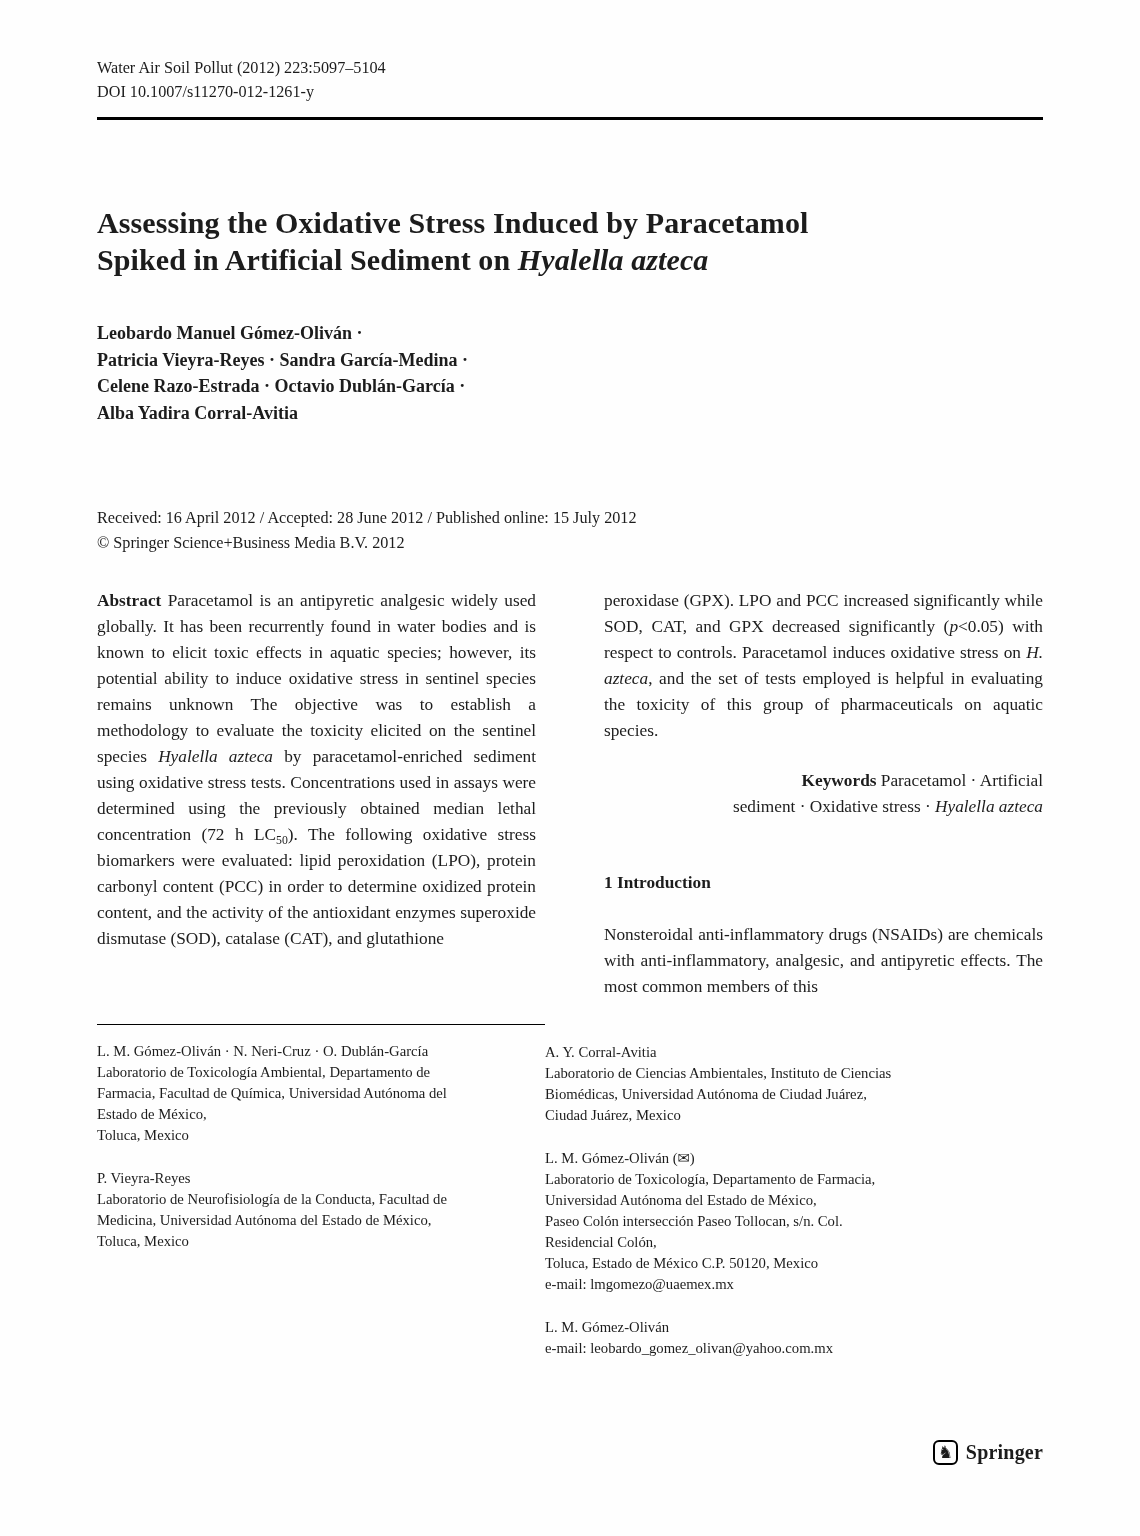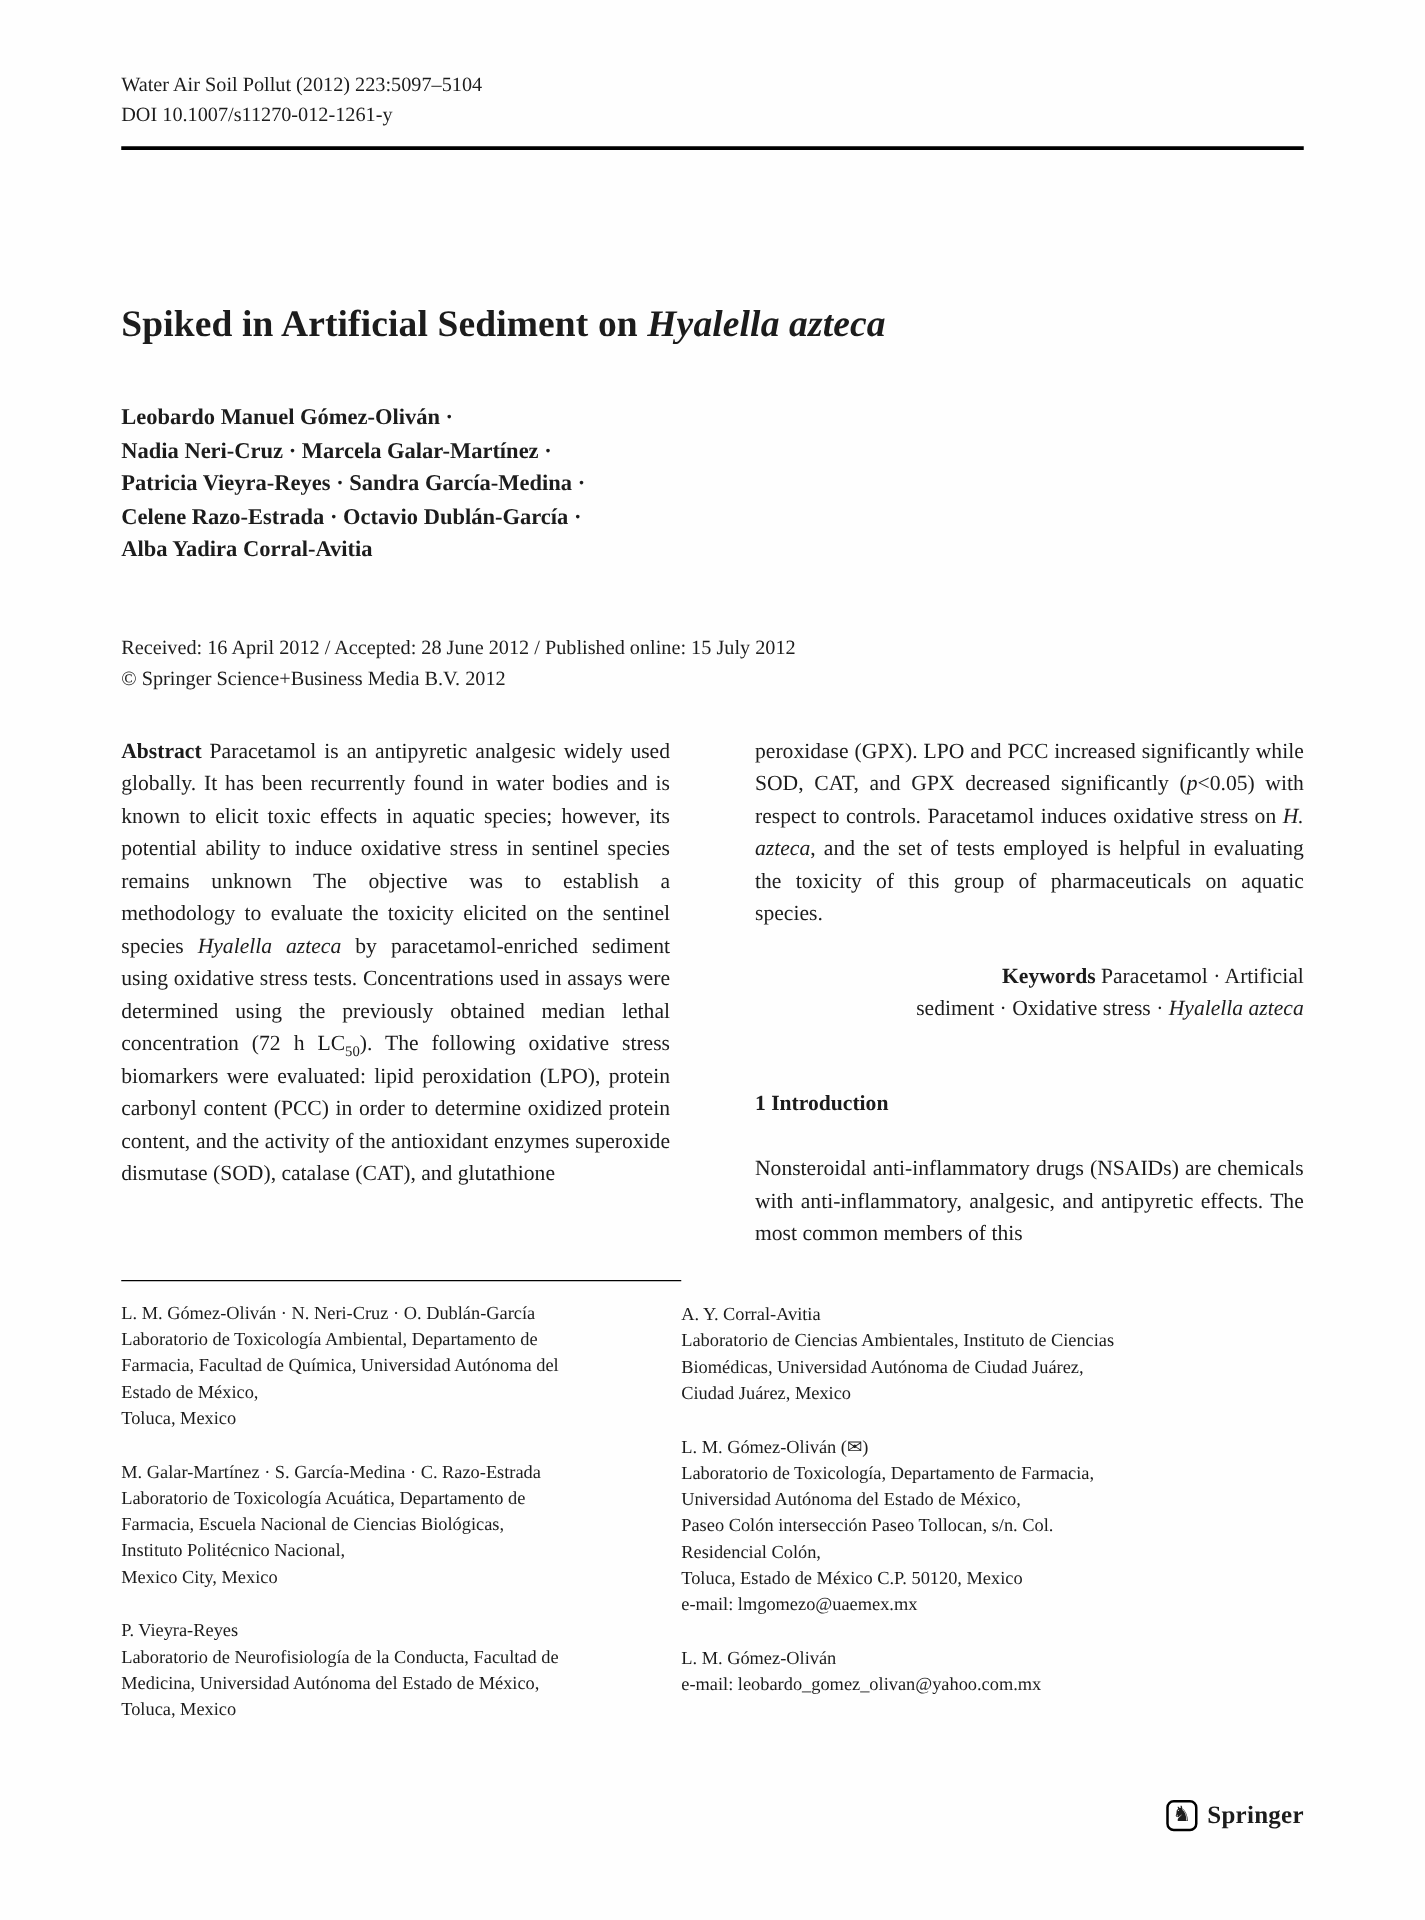--- a/index.html
+++ b/index.html
@@ -106,27 +106,26 @@
 <div class="page">
 
   <header class="abs masthead">
     <div class="mast-line">Water Air Soil Pollut (2012) 223:5097–5104</div>
     <div class="mast-line">DOI 10.1007/s11270-012-1261-y</div>
   </header>
 
   <div class="abs head-rule"></div>
 
   <h1 class="abs title">
-    <br>
+    <span>Assessing the Oxidative Stress Induced by Paracetamol</span><br>
     <span>Spiked in Artificial Sediment on </span><span class="it">Hyalella azteca</span>
   </h1>
 
   <div class="abs authors">
     <div>Leobardo Manuel Gómez-Oliván ·</div>
-    <div>Nadia Neri-Cruz · Marcela Galar-Martínez ·</div>
     <div>Patricia Vieyra-Reyes · Sandra García-Medina ·</div>
     <div>Celene Razo-Estrada · Octavio Dublán-García ·</div>
     <div>Alba Yadira Corral-Avitia</div>
   </div>
 
   <div class="abs dates">
     <div>Received: 16 April 2012 / Accepted: 28 June 2012 / Published online: 15 July 2012</div>
     <div>© Springer Science+Business Media B.V. 2012</div>
   </div>
 
@@ -148,25 +147,20 @@
   </div>
 
   <div class="abs footrow">
     <div class="col">
       <div class="foot-rule"></div>
       <p class="foot">L. M. Gómez-Oliván · N. Neri-Cruz · O. Dublán-García
 Laboratorio de Toxicología Ambiental, Departamento de
 Farmacia, Facultad de Química, Universidad Autónoma del
 Estado de México,
 Toluca, Mexico</p>
-      <p class="foot">M. Galar-Martínez · S. García-Medina · C. Razo-Estrada
-Laboratorio de Toxicología Acuática, Departamento de
-Farmacia, Escuela Nacional de Ciencias Biológicas,
-Instituto Politécnico Nacional,
-Mexico City, Mexico</p>
       <p class="foot">P. Vieyra-Reyes
 Laboratorio de Neurofisiología de la Conducta, Facultad de
 Medicina, Universidad Autónoma del Estado de México,
 Toluca, Mexico</p>
     </div>
     <div class="col right-foot">
       <p class="foot">A. Y. Corral-Avitia
 Laboratorio de Ciencias Ambientales, Instituto de Ciencias
 Biomédicas, Universidad Autónoma de Ciudad Juárez,
 Ciudad Juárez, Mexico</p>

